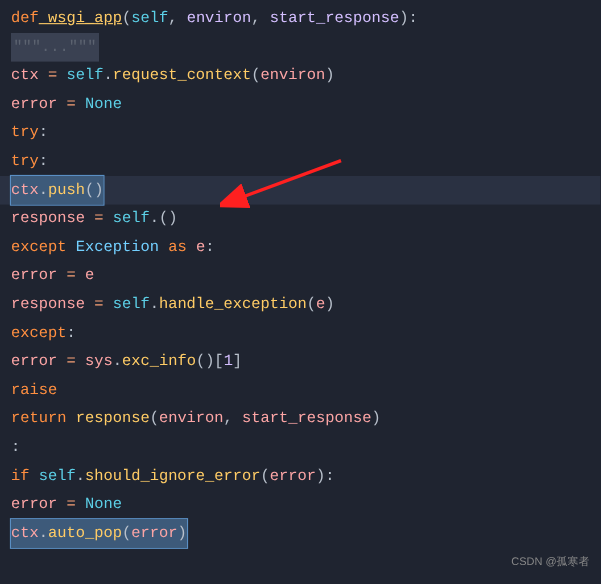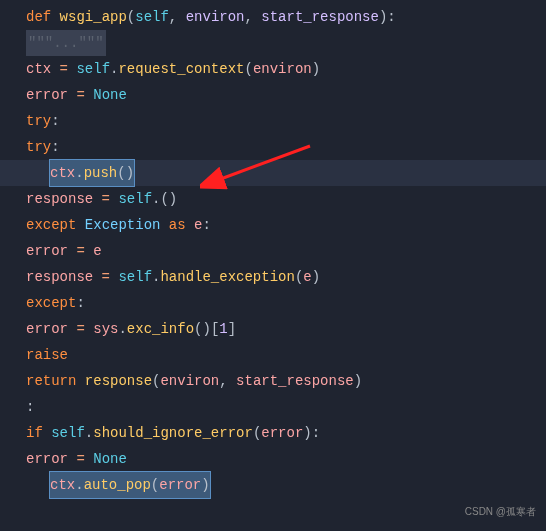--- a/index.html
+++ b/index.html
@@ -14,45 +14,44 @@
       overflow: hidden;
       position: relative;
     }
     .editor {
       padding: 4px 0;
       position: relative;
     }
     .line {
       display: flex;
       white-space: pre;
-      padding-left: 26px;
+      padding-left: 10px;
     }
     .line.highlighted {
       background: #2a3142;
     }
     .kw { color: #ff8f40; }
-    .def { color: #ffcc66; }
+    .def { color: #ffcc66; text-decoration: underline; }
     .fn { color: #ffcc66; }
     .self { color: #5ccfe6; }
     .param { color: #d4bfff; }
     .punct { color: #b8c0cb; }
     .op { color: #f29e74; }
     .const { color: #5ccfe6; }
     .cls { color: #73d0ff; }
     .var { color: #fca5a5; }
     .num { color: #d4bfff; }
     .comment { color: #5c6370; }
     .docstring-bg {
       background: #3a4152;
       padding: 0 2px;
     }
     .selection {
       background: #3d5a7a;
       outline: 1px solid #5a8fc4;
-      margin-left: 24px;
     }
     .watermark {
       position: absolute;
       bottom: 6px;
       right: 10px;
       font-size: 10px;
       color: #888;
       font-family: sans-serif;
     }
     .arrow {

